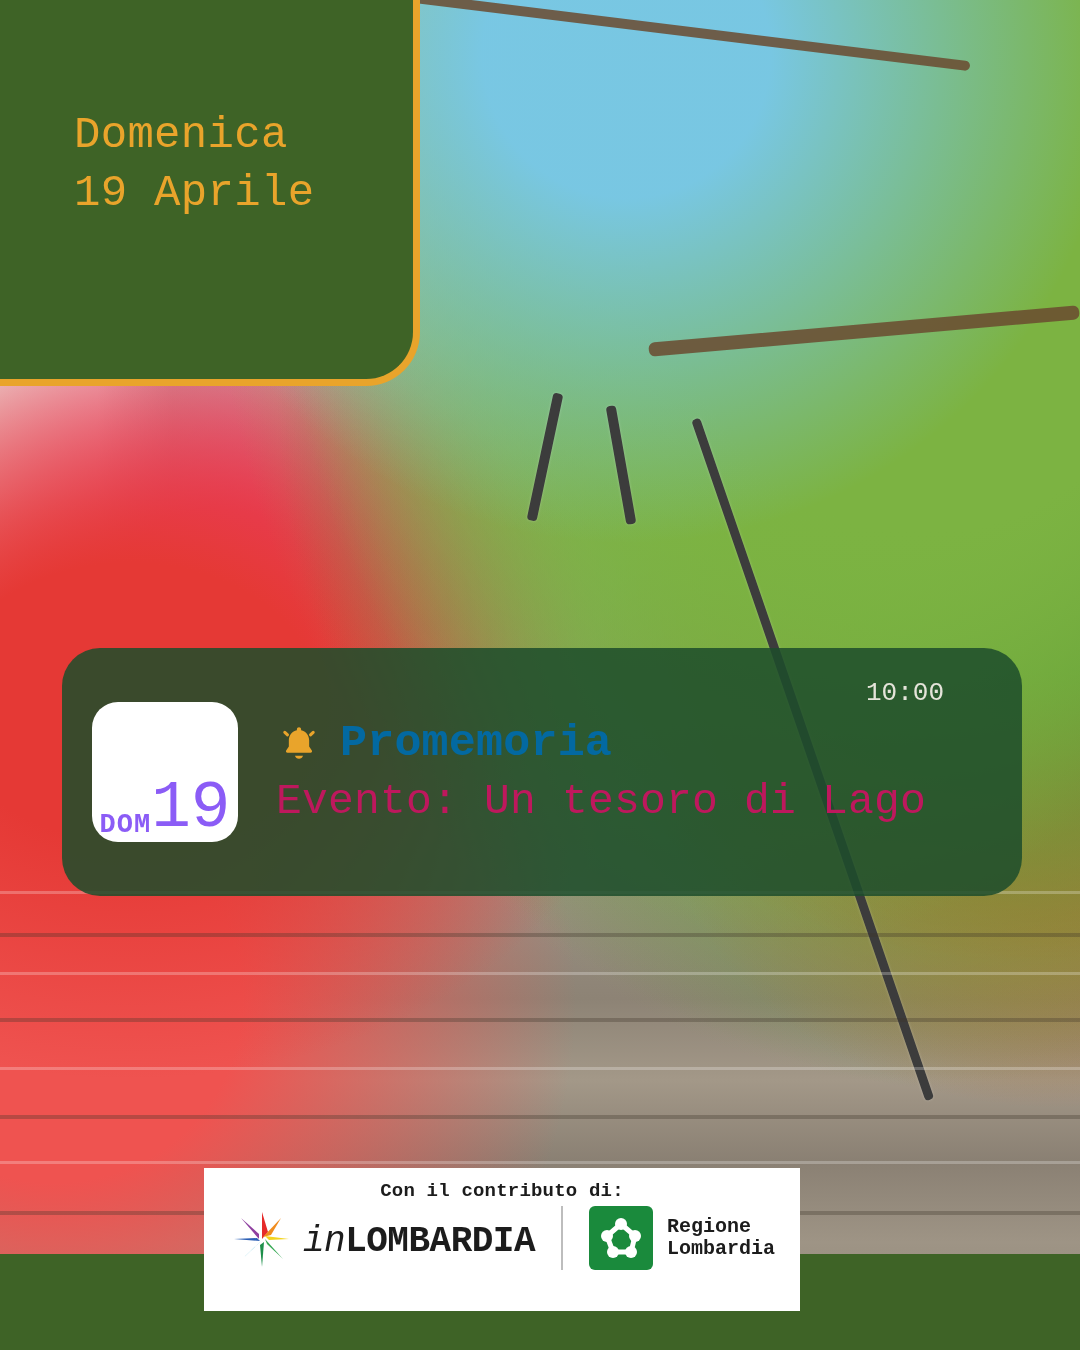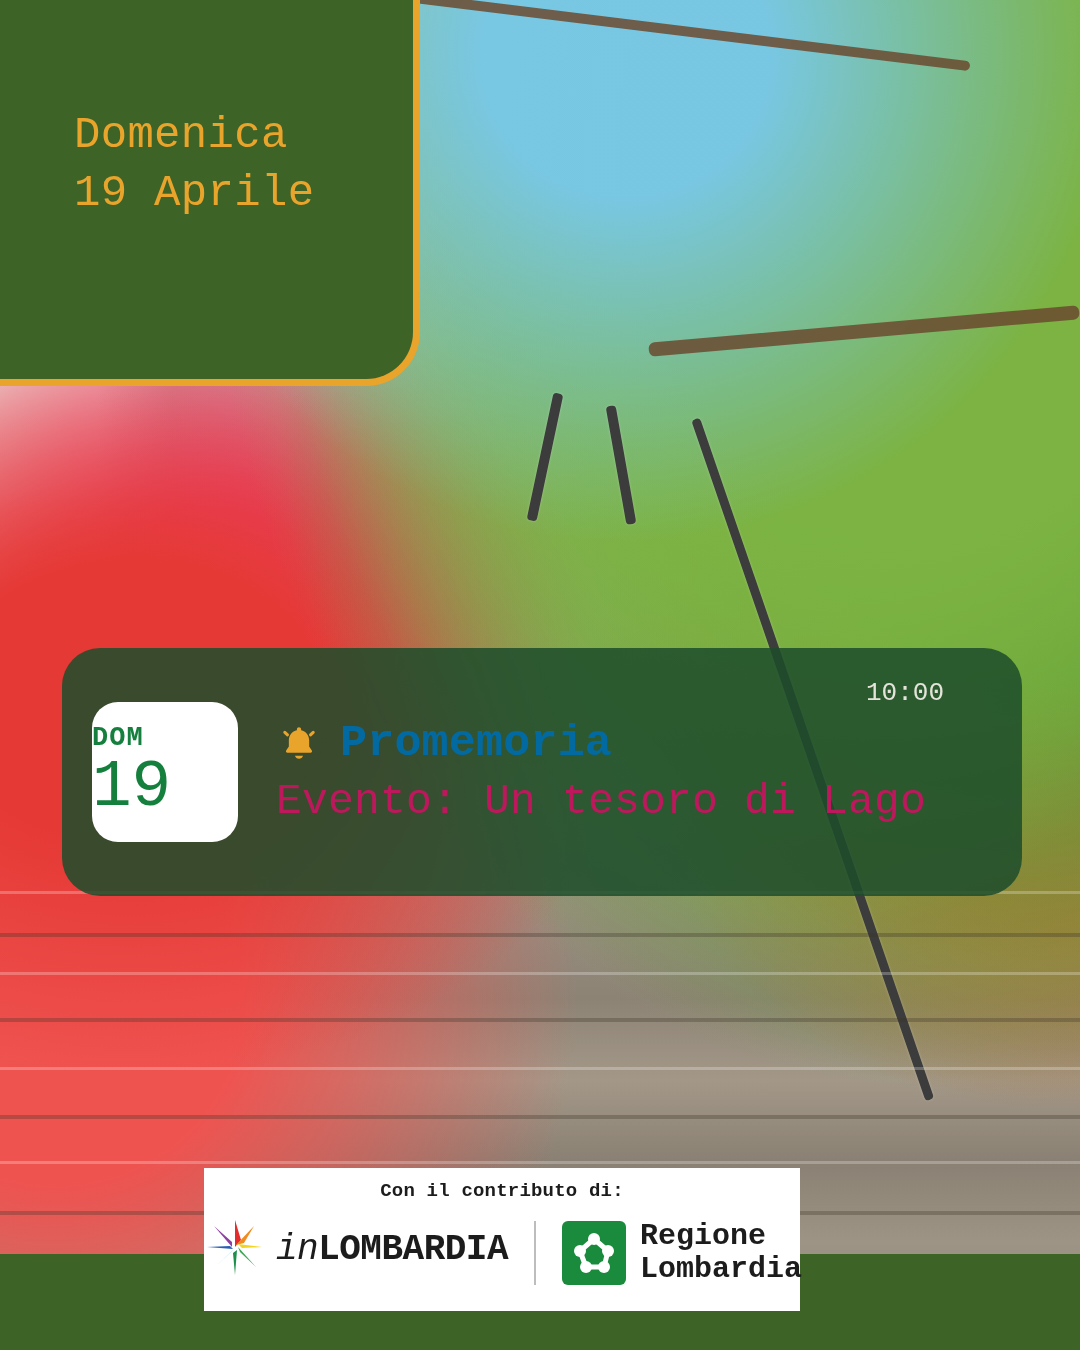--- a/index.html
+++ b/index.html
@@ -96,24 +96,23 @@
     display: flex;
     align-items: center;
     padding-left: 30px;
   }
   .day-chip {
     width: 146px;
     height: 140px;
     background: #ffffff;
     border-radius: 26px;
     display: flex;
-    flex-direction: column;
-    align-items: flex-start;
+    align-items: flex-end;
     justify-content: center;
-    color: #15803d;
+    color: #8b5cf6;
     flex: none;
   }
   .day-chip .dow {
     font-size: 27px;
     font-weight: bold;
     letter-spacing: 1px;
     margin-bottom: 2px;
   }
   .day-chip .dnum {
     font-size: 66px;
@@ -170,23 +169,23 @@
     padding-top: 12px;
   }
   .sponsor-caption {
     font-size: 19px;
     font-weight: bold;
     color: #1c1c1c;
     letter-spacing: .2px;
   }
   .sponsor-row {
     display: flex;
-    align-items: flex-end;
+    align-items: flex-start;
     gap: 26px;
-    margin-top: 12px;
+    margin-top: 4px;
   }
   .inlombardia {
     display: flex;
     align-items: center;
     gap: 8px;
   }
   .inlombardia .txt {
     font-size: 36px;
     font-weight: bold;
     color: #1c1c1c;
@@ -204,21 +203,21 @@
     gap: 14px;
   }
   .regione-mark {
     width: 64px;
     height: 64px;
     background: #1a8a3c;
     border-radius: 6px;
     position: relative;
   }
   .regione-txt {
-    font-size: 30px;
+    font-size: 20px;
     font-weight: bold;
     color: #1c1c1c;
     line-height: 1.08;
   }
 </style>
 </head>
 <body>
 
 <div class="canvas">
 

